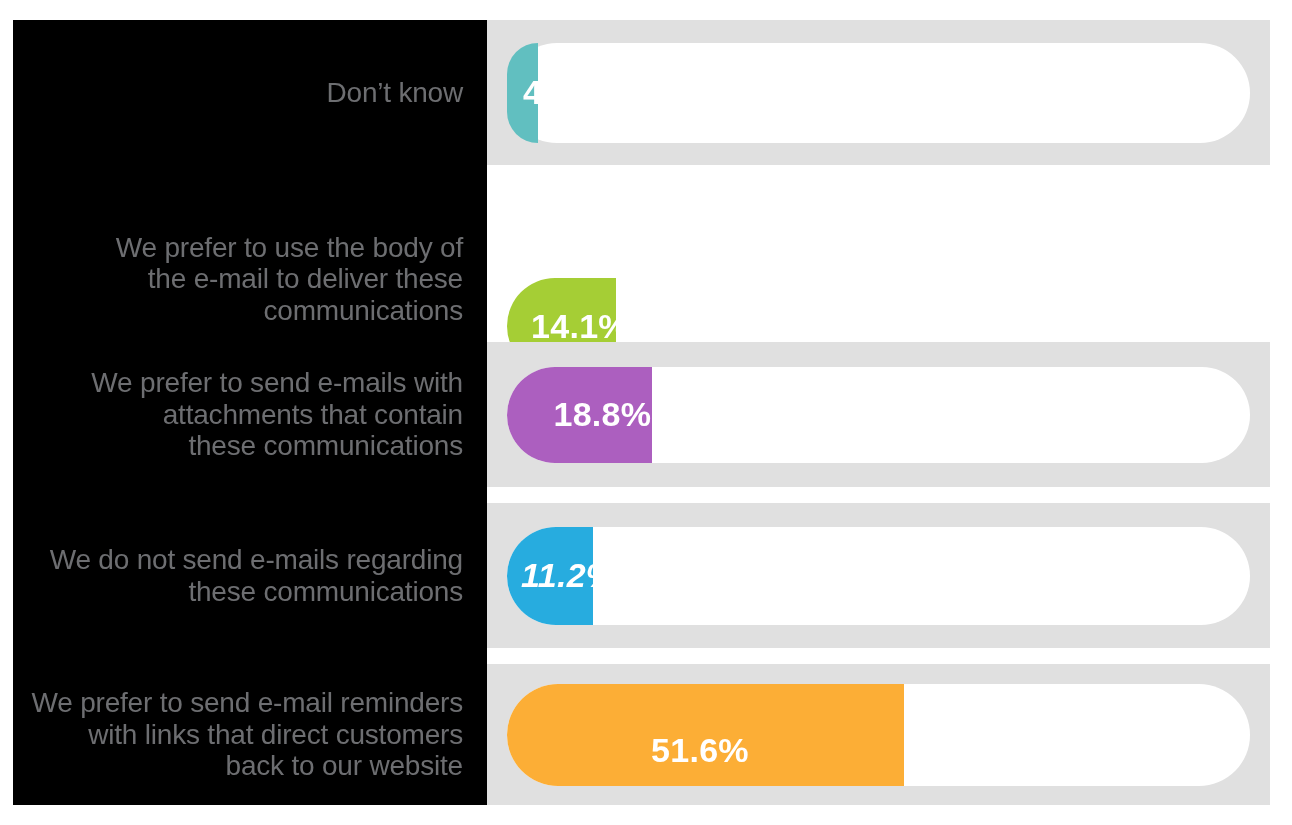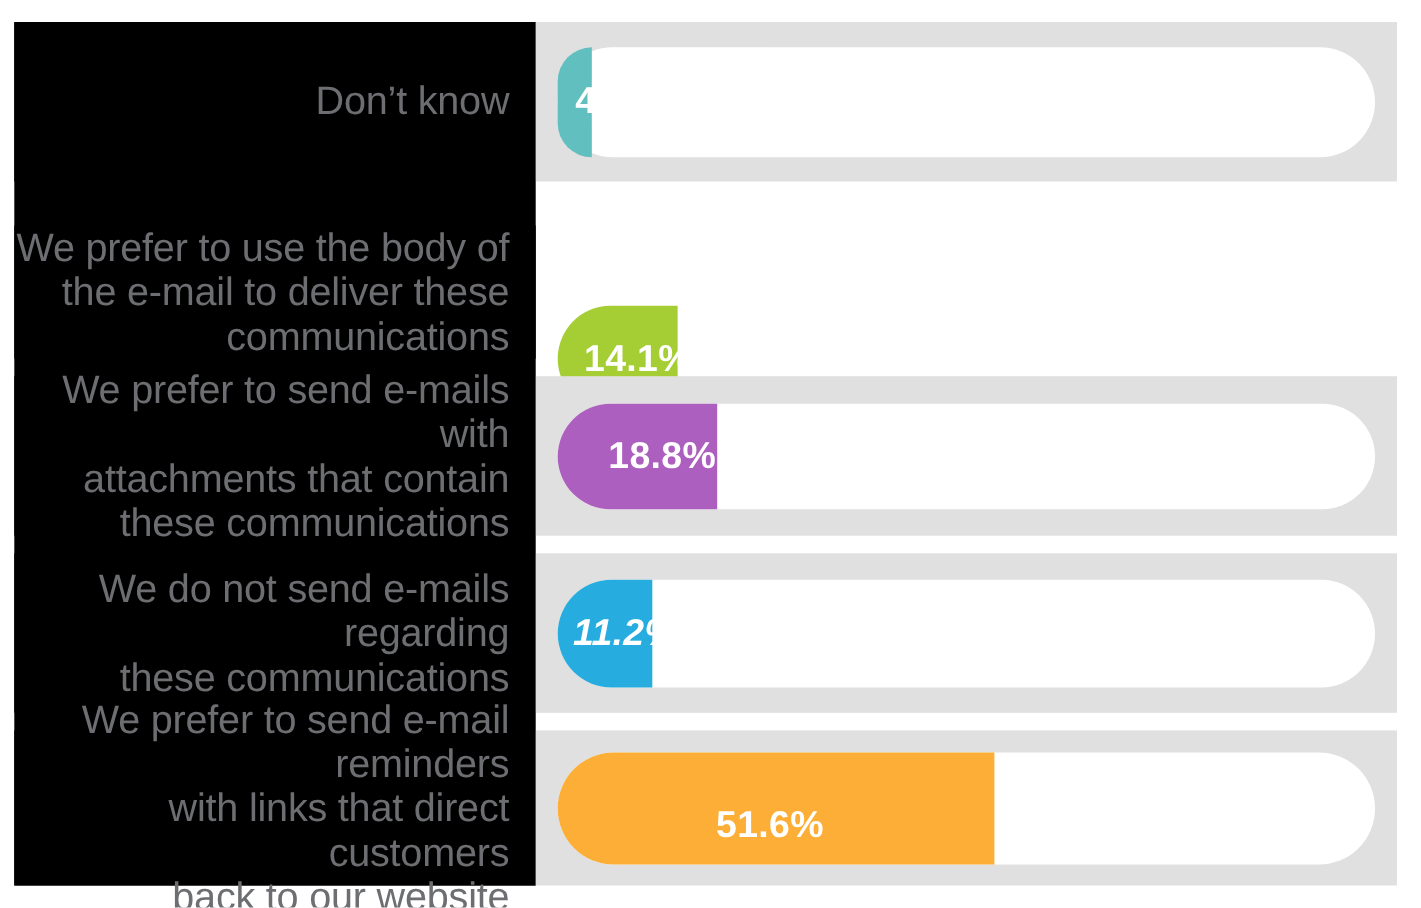--- a/index.html
+++ b/index.html
@@ -35,21 +35,21 @@
     flex:0 0 474px;
     background:#000000;
     display:flex;
     align-items:center;
     justify-content:flex-end;
     box-sizing:border-box;
     padding-right:24px;
   }
   .row-label-text{
     color:#6d6e71;
-    font-size:36px;
+    font-size:28px;
     line-height:1.12;
     text-align:right;
     font-weight:400;
     letter-spacing:-0.2px;
     white-space:pre-line;
     font-family:"Liberation Sans", sans-serif;
   }
   .row-plot-cell{
     flex:1 1 auto;
     background:#e0e0e0;
@@ -118,21 +118,21 @@
   </div>
 
   <div class="row" style="top:342px;height:145px;">
     <div class="row-label-cell">
       <div class="row-label-text">We prefer to send e-mails with
 attachments that contain
 these communications</div>
     </div>
     <div class="row-plot-cell">
       <div class="track" style="height:96px;">
-        <div class="bar" style="width: 144.75px; background: rgb(172, 95, 191);">
+        <div class="bar" style="width: 144.75px; background: rgb(172, 95, 191); justify-content: center;">
           <span class="bar-value" style="margin-left:46px;">18.8%</span>
         </div>
       </div>
     </div>
   </div>
 
   <div class="row" style="top:503px;height:145px;">
     <div class="row-label-cell">
       <div class="row-label-text">We do not send e-mails regarding
 these communications</div>

